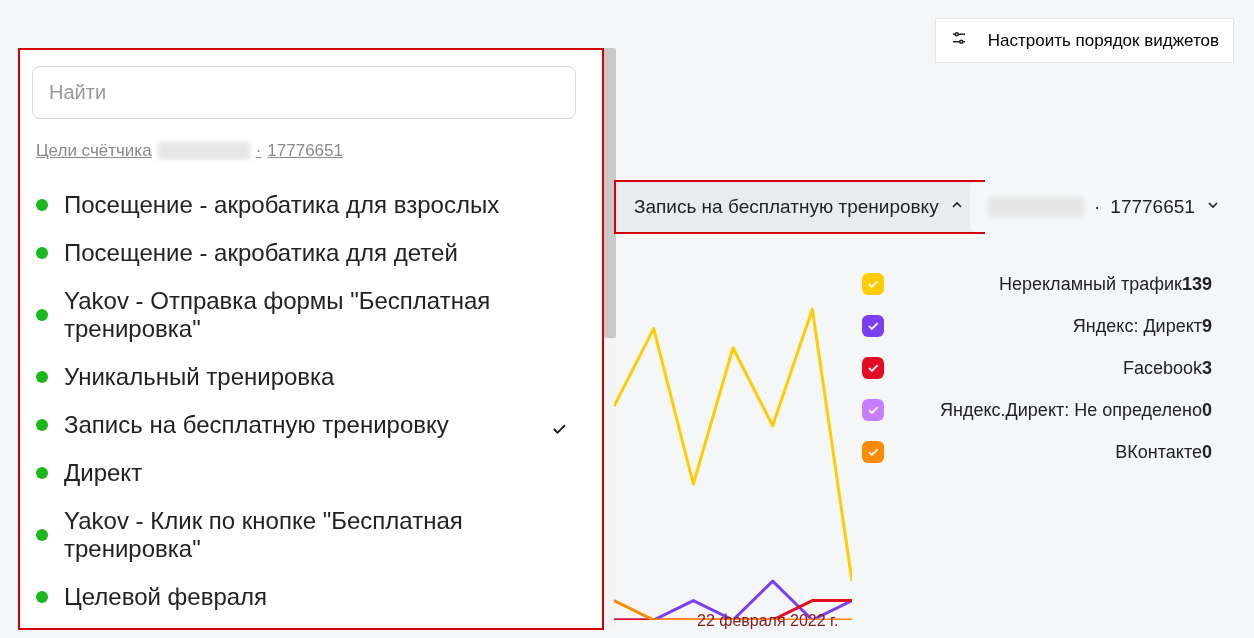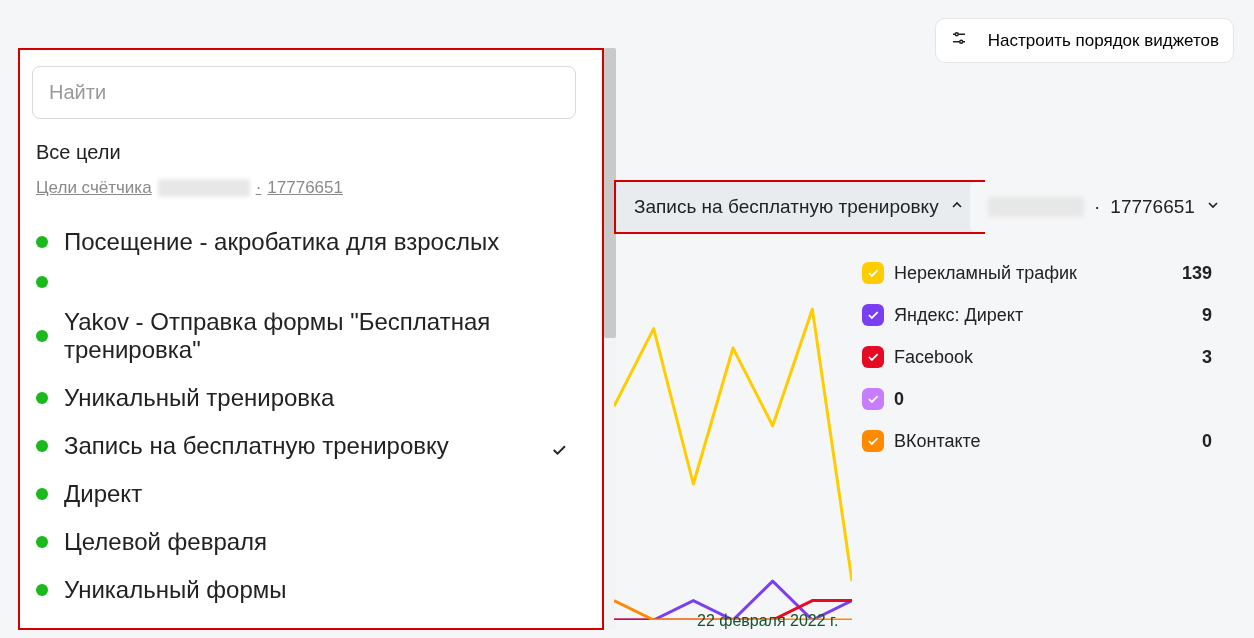--- a/index.html
+++ b/index.html
@@ -1,19 +1,19 @@
 <!DOCTYPE html>
 <html><head>
 <meta charset="utf-8">
 <style>
   * { box-sizing: border-box; margin: 0; padding: 0; }
   html, body { width: 1254px; height: 638px; font-family: Arial, Helvetica, sans-serif; background: #f4f6f8; color: #222; }
   .page { position: relative; width: 1254px; height: 638px; }
 
-  .settings-btn { position: absolute; top: 18px; right: 20px; background: #fff; border: 1px solid #e5e5e5; border-radius: 10px; padding: 10px 14px; font-size: 17px; display: flex; align-items: center; gap: 20px; cursor: pointer; }
+  .settings-btn { position: absolute; top: 18px; right: 20px; background: #fff; border: 1px solid #e5e5e5; border-radius: 0; padding: 10px 14px; font-size: 17px; display: flex; align-items: center; gap: 20px; cursor: pointer; }
   .settings-btn svg { width: 18px; height: 18px; }
 
   .dropdown-panel { position: absolute; left: 18px; top: 48px; width: 586px; height: 582px; border: 2px solid #d40000; background: #fff; }
   .dd-inner { padding: 16px 26px 0 12px; height: 100%; overflow: hidden; }
   .search-box { border: 1px solid #d9d9d9; border-radius: 8px; padding: 14px 16px; font-size: 20px; color: #999; margin-bottom: 22px; }
   .search-box input { border: none; outline: none; width: 100%; font-size: 20px; color: #222; }
   .search-box input::placeholder { color: #999; }
 
   .all-goals { font-size: 20px; color: #222; margin: 0 4px 14px 4px; }
   .counter-sub { font-size: 17px; color: #8a8a8a; margin: 0 4px 20px 4px; display: flex; align-items: center; gap: 6px; text-decoration: underline; }
@@ -29,28 +29,28 @@
   .scroll-thumb { position: absolute; left: 0; top: 0; width: 12px; height: 290px; background: #c9c9c9; border-radius: 2px; }
 
   .goal-selector { position: absolute; left: 614px; top: 180px; border: 2px solid #d40000; background: #e9ecef; padding: 0; }
   .goal-selector-inner { padding: 14px 18px; display: flex; align-items: center; gap: 10px; font-size: 19px; cursor: pointer; }
 
   .counter-btn { position: absolute; left: 970px; top: 182px; background: #f4f6f8; border: none; padding: 14px 18px; display: flex; align-items: center; gap: 10px; font-size: 19px; color: #222; cursor: pointer; border-radius: 6px; }
 
   .chart-area { position: absolute; left: 614px; top: 260px; width: 238px; height: 360px; }
   .chart-area svg { width: 238px; height: 360px; display: block; }
 
-  .legend { position: absolute; left: 862px; top: 252px; width: 350px; }
+  .legend { position: absolute; left: 862px; top: 263px; width: 350px; text-align: right; }
   .legend-row { display: flex; align-items: center; padding: 10px 0; font-size: 18px; }
   .swatch { width: 22px; height: 22px; border-radius: 6px; margin-right: 10px; display: flex; align-items: center; justify-content: center; }
   .swatch svg { width: 14px; height: 14px; }
   .legend-label { flex: 1; }
   .legend-val { font-weight: 700; }
 
-  .chart-date { position: absolute; left: 697px; top: 612px; font-size: 16px; color: #14532d; }
+  .chart-date { position: absolute; left: 697px; top: 612px; font-size: 16px; color: #7f1d1d; }
 </style>
 </head>
 <body>
 <div class="page">
 
   <button class="settings-btn">
     <span>
       <svg viewBox="0 0 24 24" fill="none" stroke="#222" stroke-width="2">
         <line x1="4" y1="7" x2="20" y2="7"></line>
           <circle cx="9" cy="7" r="2" fill="#fff"></circle>
@@ -59,53 +59,57 @@
       </svg>
     </span>
     <span>Настроить порядок виджетов</span>
   </button>
 
   <div class="dropdown-panel">
     <div class="dd-inner">
       <div class="search-box">
         <input type="text" placeholder="Найти" style="">
       </div>
-      <div class="all-goals">Все цели</div>
       <div class="counter-sub">
         <span>Цели счётчика</span>
         <span class="blur-chip"></span>
         <span>·</span>
         <span>17776651</span>
       </div>
       <ul class="goal-list" id="goal-list">
           <li class="goal-item">
             <span class="dot" style="background:#1bb91b"></span>
             <span class="label">Посещение - акробатика для взрослых</span>
           </li>
           <li class="goal-item">
             <span class="dot" style="background:#1bb91b"></span>
+            <span class="label">Посещение - акробатика для детей</span>
           </li>
           <li class="goal-item">
             <span class="dot" style="background:#1bb91b"></span>
             <span class="label">Yakov - Отправка формы "Бесплатная тренировка"</span>
           </li>
           <li class="goal-item">
             <span class="dot" style="background:#1bb91b"></span>
             <span class="label">Уникальный тренировка</span>
           </li>
           <li class="goal-item">
             <span class="dot" style="background:#1bb91b"></span>
             <span class="label">Запись на бесплатную тренировку</span>
             <span class="check"><svg viewBox="0 0 24 24" fill="none" stroke="#222" stroke-width="2.5">
                 <polyline points="5 12 10 17 20 7"></polyline>
               </svg></span>
           </li>
           <li class="goal-item">
             <span class="dot" style="background:#1bb91b"></span>
             <span class="label">Директ</span>
+          </li>
+          <li class="goal-item">
+            <span class="dot" style="background:#1bb91b"></span>
+            <span class="label">Yakov - Клик по кнопке "Бесплатная тренировка"</span>
           </li>
           <li class="goal-item">
             <span class="dot" style="background:#1bb91b"></span>
             <span class="label">Целевой февраля</span>
           </li>
           <li class="goal-item">
             <span class="dot" style="background:#1bb91b"></span>
             <span class="label">Уникальный формы</span>
           </li>
         </ul>
@@ -174,20 +178,21 @@
         </span>
         <span class="legend-label">Facebook</span>
         <span class="legend-val">3</span>
       </div>
       <div class="legend-row">
         <span class="swatch" style="background:#c77dff">
           <svg viewBox="0 0 24 24" fill="none" stroke="#fff" stroke-width="3">
             <polyline points="5 12 10 17 20 7"></polyline>
           </svg>
         </span>
+        <span class="legend-label">Яндекс.Директ: Не определено</span>
         <span class="legend-val">0</span>
       </div>
       <div class="legend-row">
         <span class="swatch" style="background:#ff8a00">
           <svg viewBox="0 0 24 24" fill="none" stroke="#fff" stroke-width="3">
             <polyline points="5 12 10 17 20 7"></polyline>
           </svg>
         </span>
         <span class="legend-label">ВКонтакте</span>
         <span class="legend-val">0</span>

